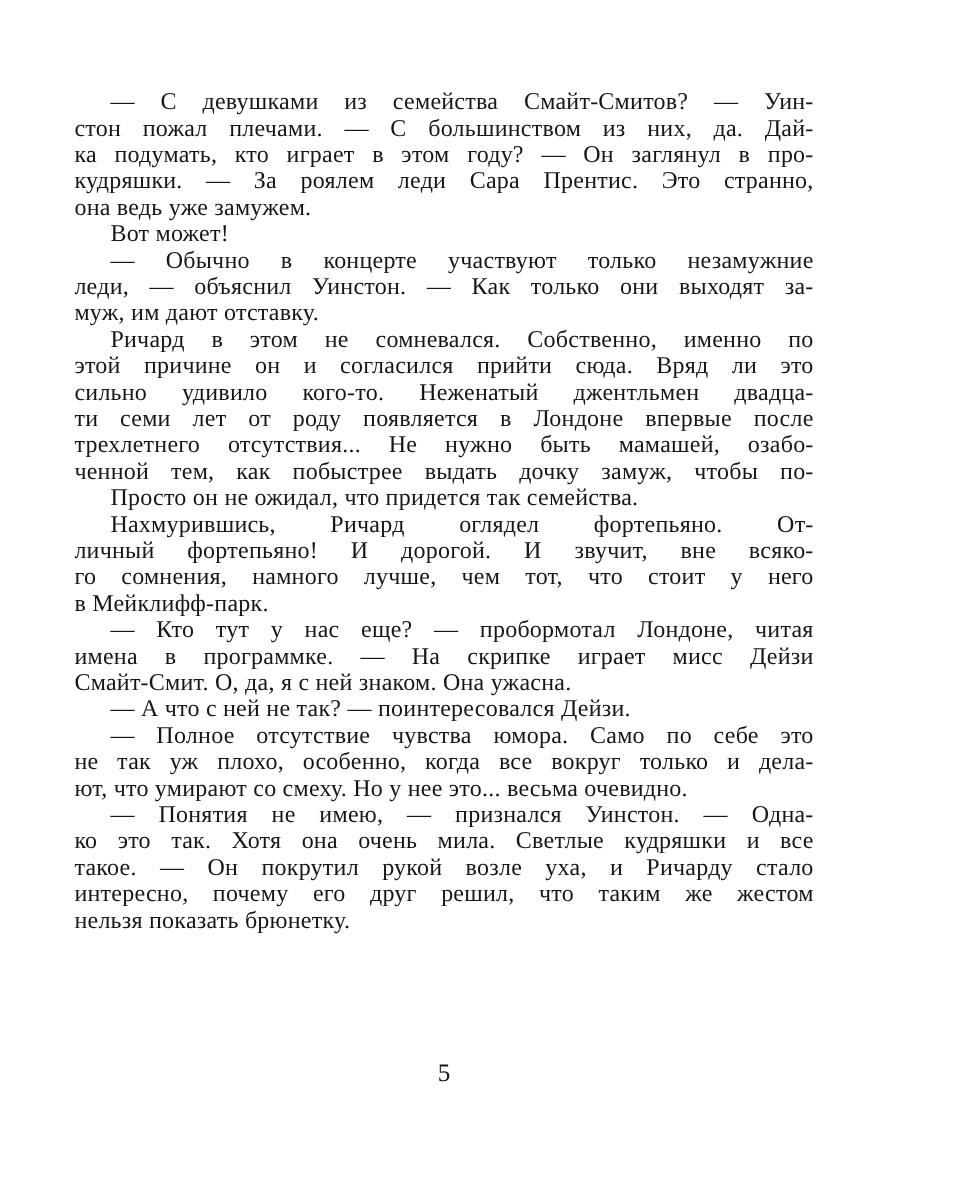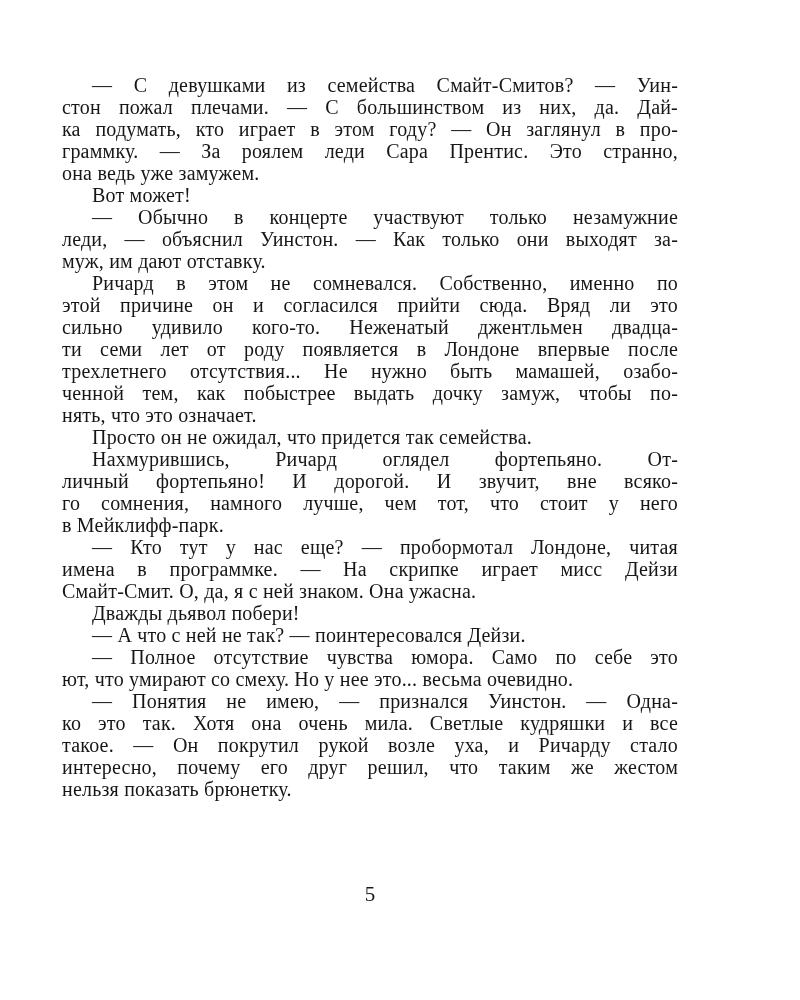--- a/index.html
+++ b/index.html
@@ -47,62 +47,59 @@
 </style>
 </head>
 <body>
 
 <div class="scan-page">
   <div class="text-block">
       <div class="para">
         <div class="line first jl">— С девушками из семейства Смайт-Смитов? — Уин-</div>
         <div class="line jl">стон пожал плечами. — С большинством из них, да. Дай-</div>
         <div class="line jl">ка подумать, кто играет в этом году? — Он заглянул в про-</div>
-        <div class="line jl">граммку. — За роялем леди Сара Прентис. Это странно,</div>
+        <div class="line jl">кудряшки. — За роялем леди Сара Прентис. Это странно,</div>
         <div class="line">она ведь уже замужем.</div>
       </div>
       <div class="para">
         <div class="line first">Вот может!</div>
       </div>
       <div class="para">
         <div class="line first jl">— Обычно в концерте участвуют только незамужние</div>
         <div class="line jl">леди, — объяснил Уинстон. — Как только они выходят за-</div>
         <div class="line">муж, им дают отставку.</div>
       </div>
       <div class="para">
         <div class="line first jl">Ричард в этом не сомневался. Собственно, именно по</div>
         <div class="line jl">этой причине он и согласился прийти сюда. Вряд ли это</div>
         <div class="line jl">сильно удивило кого-то. Неженатый джентльмен двадца-</div>
         <div class="line jl">ти семи лет от роду появляется в Лондоне впервые после</div>
         <div class="line jl">трехлетнего отсутствия... Не нужно быть мамашей, озабо-</div>
         <div class="line jl">ченной тем, как побыстрее выдать дочку замуж, чтобы по-</div>
-        <div class="line">нять, что это означает.</div>
       </div>
       <div class="para">
         <div class="line first">Просто он не ожидал, что придется так семейства.</div>
       </div>
       <div class="para">
         <div class="line first jl">Нахмурившись, Ричард оглядел фортепьяно. От-</div>
         <div class="line jl">личный фортепьяно! И дорогой. И звучит, вне всяко-</div>
         <div class="line jl">го сомнения, намного лучше, чем тот, что стоит у него</div>
         <div class="line">в Мейклифф-парк.</div>
       </div>
       <div class="para">
         <div class="line first jl">— Кто тут у нас еще? — пробормотал Лондоне, читая</div>
         <div class="line jl">имена в программке. — На скрипке играет мисс Дейзи</div>
         <div class="line">Смайт-Смит. О, да, я с ней знаком. Она ужасна.</div>
       </div>
       <div class="para">
-        <div class="line first">Дважды дьявол побери!</div>
-      </div>
-      <div class="para">
         <div class="line first">— А что с ней не так? — поинтересовался Дейзи.</div>
       </div>
       <div class="para">
         <div class="line first jl">— Полное отсутствие чувства юмора. Само по себе это</div>
+        <div class="line jl">не так уж плохо, особенно, когда все вокруг только и дела-</div>
         <div class="line">ют, что умирают со смеху. Но у нее это... весьма очевидно.</div>
       </div>
       <div class="para">
       </div>
       <div class="para">
         <div class="line first jl">— Понятия не имею, — признался Уинстон. — Одна-</div>
         <div class="line jl">ко это так. Хотя она очень мила. Светлые кудряшки и все</div>
         <div class="line jl">такое. — Он покрутил рукой возле уха, и Ричарду стало</div>
         <div class="line jl">интересно, почему его друг решил, что таким же жестом</div>
         <div class="line">нельзя показать брюнетку.</div>

